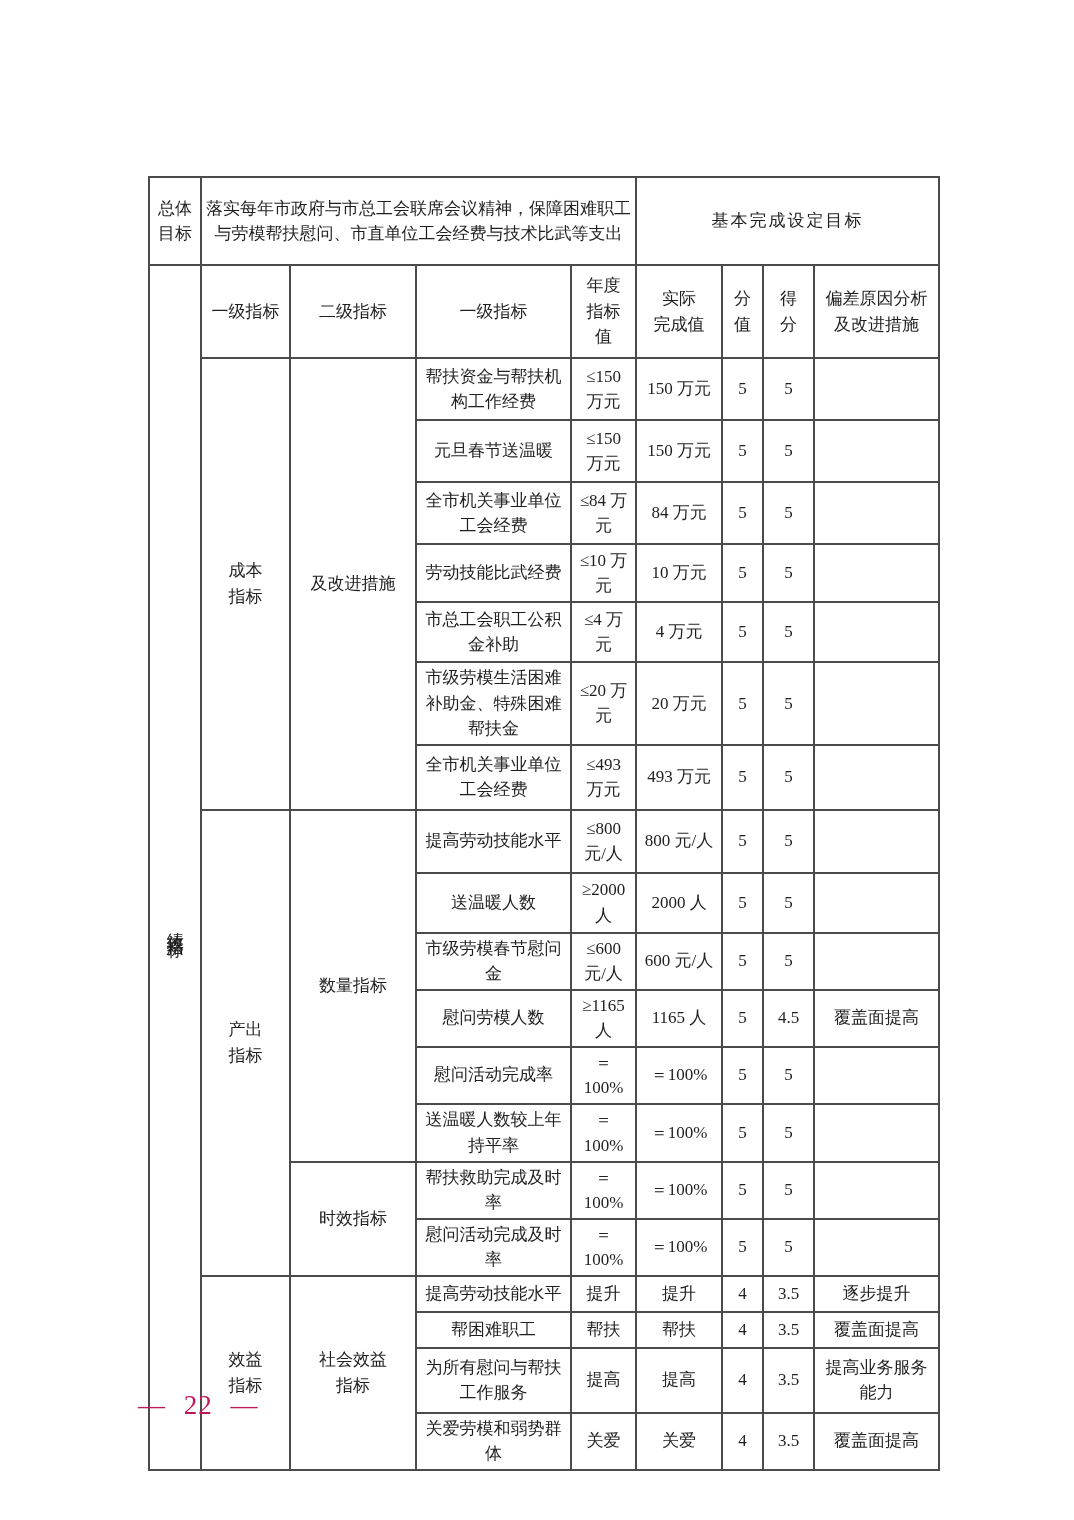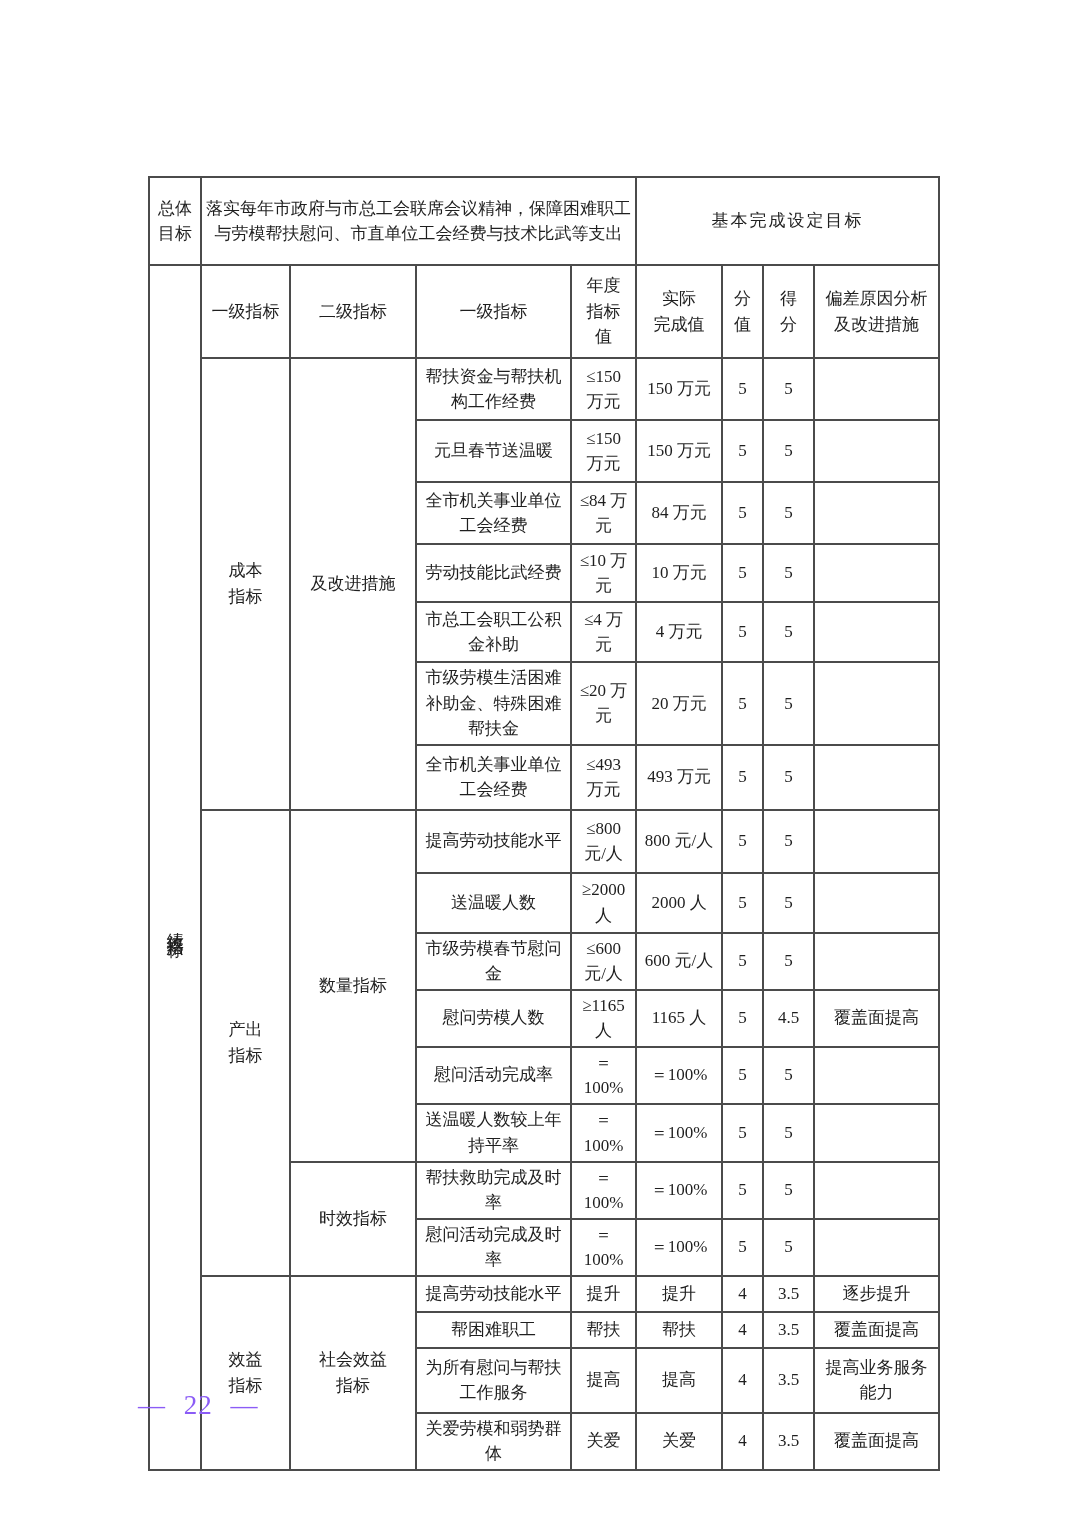--- a/index.html
+++ b/index.html
@@ -25,21 +25,21 @@
   td.name-cell{text-align:justify;text-justify:inter-ideograph;padding:2px 8px;}
   td.side-cell{vertical-align:middle;}
   .vert{
     writing-mode:vertical-rl;text-orientation:upright;
     letter-spacing:3px;position:relative;top:58px;font-size:17px;
   }
   td.lv{line-height:2.0;}
   td.dev-cell{padding:2px 5px;}
   .page-number{
     position:absolute;left:138px;top:1366px;
-    font-size:27px;color:#8b5cf6;word-spacing:10px;letter-spacing:1px;
+    font-size:27px;color:#be185d;word-spacing:10px;letter-spacing:1px;
   }
 </style>
 </head>
 <body>
 
 <div class="page">
 
   <table class="perf">
     <colgroup>
       <col style="width:52px">

